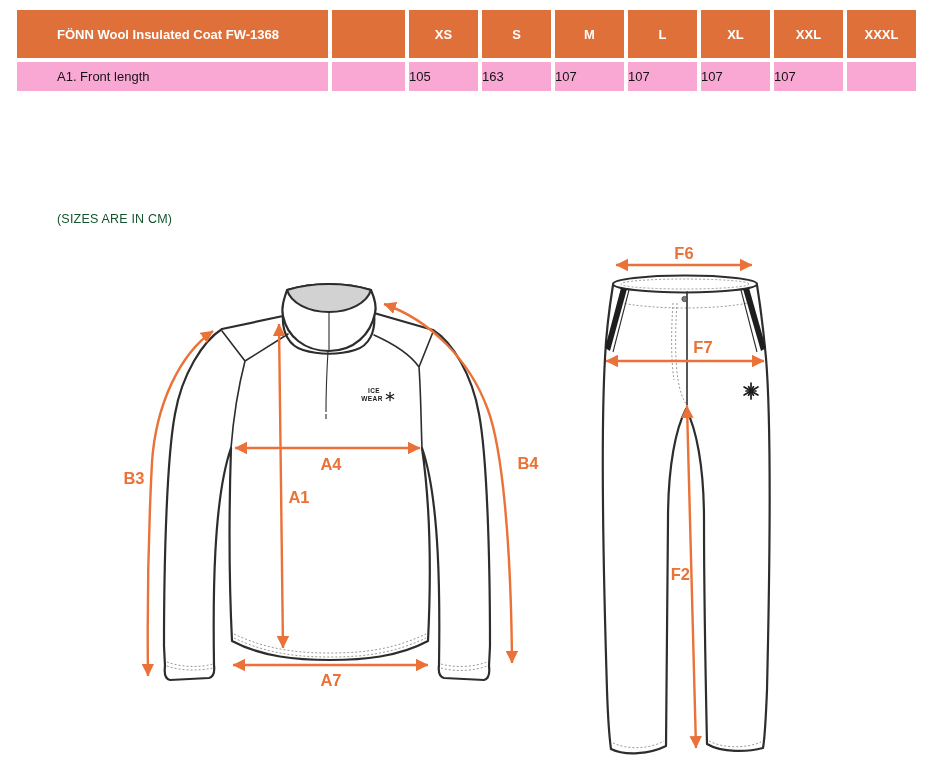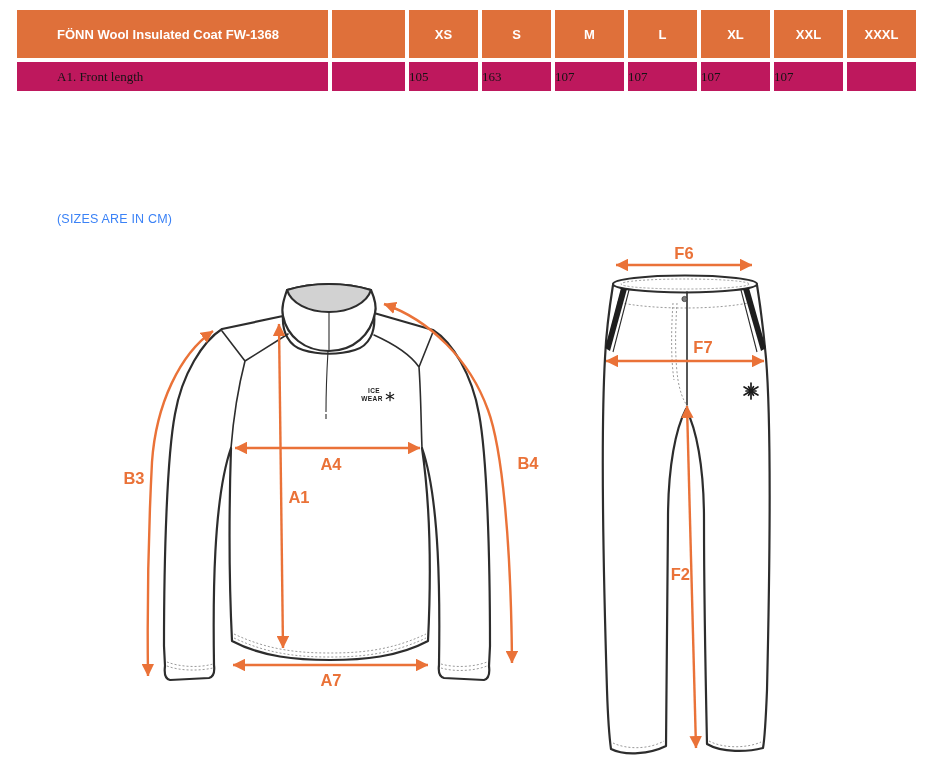--- a/index.html
+++ b/index.html
@@ -7,25 +7,25 @@
           font-family:"Liberation Sans",sans-serif;overflow:hidden;}
 
   
   table.size-chart{position:absolute;left:13px;top:6px;
     border-collapse:separate;border-spacing:4px;table-layout:fixed;}
   .size-chart th{background:#DF703A;color:#fff;font-size:13px;font-weight:bold;
     height:48px;text-align:center;padding:0;}
   .size-chart th.label-col{text-align:left;padding-left:40px;}
   .size-chart td{height:29px;font-size:13px;color:#141414;padding:0;}
   .size-chart td.label-col{text-align:left;padding-left:40px;}
-  .size-chart tr.row-dark  td{background:#be185d;font-family:Liberation Serif, serif;}
+  .size-chart tr.row-dark  td{background:#f9a8d4;}
   .size-chart tr.row-light td{background:#E5E5E5;}
 
   
-  .cm-note{position:absolute;left:57px;top:212px;color:#3b82f6;
+  .cm-note{position:absolute;left:57px;top:212px;color:#14532d;
     font-size:12.5px;letter-spacing:.2px;}
 
   
   svg.diagram{position:absolute;left:0;top:0;pointer-events:none;}
   .garment{fill:#fff;stroke:#2D2D2D;stroke-width:2.2;stroke-linejoin:round;stroke-linecap:round;}
   .seam{fill:none;stroke:#2D2D2D;stroke-width:1.6;stroke-linecap:round;}
   .thin{fill:none;stroke:#2D2D2D;stroke-width:1.1;}
   .stitch{fill:none;stroke:#9A9A9A;stroke-width:1;stroke-dasharray:2 2;}
   .arrow{stroke:#EA7238;stroke-width:2.4;fill:none;stroke-linecap:butt;}
   .mlabel{fill:#EA7238;font-family:"Liberation Sans",sans-serif;

